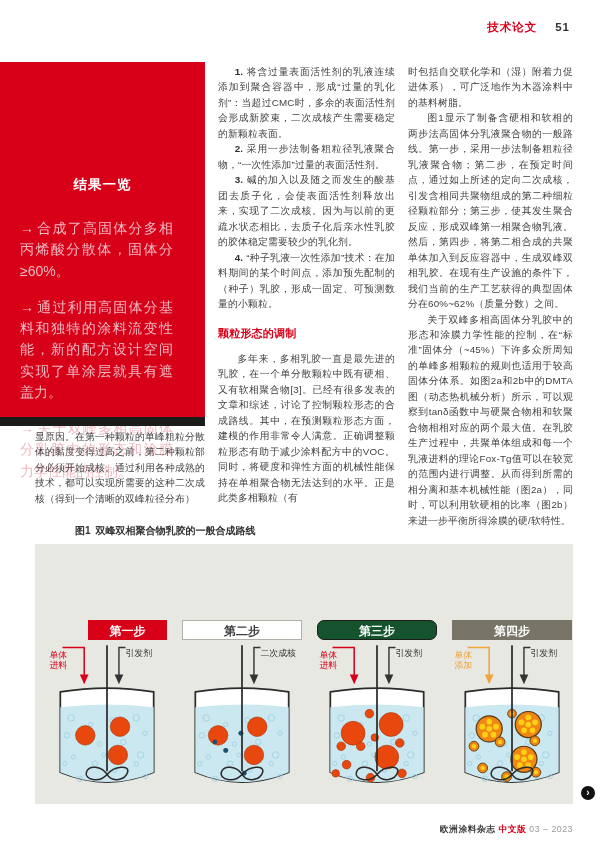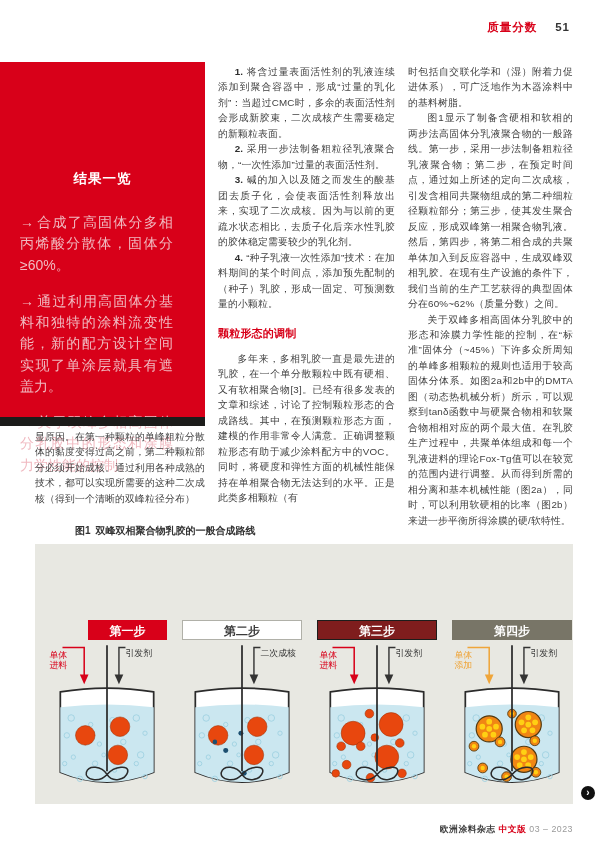--- a/index.html
+++ b/index.html
@@ -5,21 +5,21 @@
   html,body{margin:0;padding:0;background:#fff;}
   .page{position:relative;width:600px;height:849px;background:#ffffff;overflow:hidden;
         font-family:"Liberation Sans","DejaVu Sans",sans-serif;color:#3f3f3f;}
   
   .hdr{position:absolute;top:20px;right:30px;font-size:11.5px;font-weight:bold;letter-spacing:1px;}
   .hdr .cat{color:#d80019;margin-right:18px;}
   .hdr .pg{color:#333;}
   
   .rbox{position:absolute;left:0;top:62px;width:205px;height:355px;background:#d80019;
         box-sizing:border-box;padding:104px 20px 0 20px;}
-  .rbox h2{margin:4px 0 24px 0;text-align:center;color:#ffffff;font-size:13.5px;letter-spacing:1px;}
+  .rbox h2{margin:10px 0 24px 0;text-align:center;color:#ffffff;font-size:13.5px;letter-spacing:1px;}
   .rbox p{margin:0 12px 15px 0;font-size:14px;line-height:1.52;color:#f0b9c0;text-align:justify;}
   .rbox .arrow{margin-right:2px;}
   .rbar{position:absolute;left:0;top:417px;width:205px;height:9px;background:#1c1c1a;}
   
   .col{position:absolute;font-size:9.8px;line-height:1.58;text-align:justify;color:#3f3f3f;
        letter-spacing:0.2px;overflow:hidden;}
   .col p{margin:0;}
   .leftcont{left:35px;top:430px;width:170px;height:92px;font-family:Liberation Mono, monospace;}
   .colmid{left:218px;top:64px;width:177px;height:458px;}
   .colright{left:408px;top:64px;width:165px;height:476px;}
@@ -43,21 +43,21 @@
   .footer .j{font-weight:bold;color:#3c3c3c;}
   .footer .e{font-weight:bold;color:#d80019;}
   .footer .i{color:#9a9a9a;}
 </style>
 </head>
 <body>
 
 <div class="page">
 
   <div class="hdr">
-    <span class="cat">质量分数</span><span class="pg">51</span>
+    <span class="cat">技术论文</span><span class="pg">51</span>
   </div>
 
   <div class="rbox">
     <h2>结果一览</h2>
     <p><span class="arrow">→</span><span>合成了高固体分多相丙烯酸分散体，固体分≥60%。</span></p>
     <p><span class="arrow">→</span><span>通过利用高固体分基料和独特的涂料流变性能，新的配方设计空间实现了单涂层就具有遮盖力。</span></p>
     <p><span class="arrow">→</span><span>关于双峰多相高固体分乳胶中的形态和涂膜力学性能的控制。</span></p>
   </div>
   <div class="rbar"></div>
 
@@ -152,21 +152,21 @@
             <circle cx="30" cy="92" r="2.1" fill="#1c4f70"></circle>
             <circle cx="57" cy="121" r="2.3" fill="#1c4f70"></circle>
             <line x1="55" y1="3" x2="55" y2="119" stroke="#2b2b2b" stroke-width="1.6"></line>
             <path d="M55,122 C50,114 38,113 36,120 C34,127 48,130 55,122 C62,114 76,113 74,120 C72,127 60,130 55,122" fill="none" stroke="#2b2b2b" stroke-width="1.4"></path>
             <path d="M72,5 L66,5 L66,31" fill="none" stroke="#333333" stroke-width="1.3"></path>
             <polygon points="62,30 70,30 66,39" fill="#333333"></polygon>
             <text x="72" y="13" font-size="8.2" fill="#333333" font-family="inherit">二次成核</text>
           </svg>
         </div>
         <div class="fig-step">
-          <div class="step-banner" style="background: #7f1d1d; color: rgb(255, 255, 255); border-color: rgb(29, 29, 27);">第三步</div>
+          <div class="step-banner" style="background: #14532d; color: rgb(255, 255, 255); border-color: rgb(29, 29, 27); border-radius: 7px;">第三步</div>
           <svg viewBox="0 0 110 140" width="120" height="152">
             <path d="M12,46 Q55,39 98,46 L98,120 Q55,138 12,120 Z" fill="#ffffff" stroke="#2b2b2b" stroke-width="1.6"></path>
             <path d="M12,60 Q55,55 98,60 L98,120 Q55,138 12,120 Z" fill="#cbe7f0"></path>
             <circle cx="22" cy="70" r="3" fill="none" stroke="#9ed1e1" stroke-width="0.8"></circle>
             <circle cx="40" cy="76" r="2" fill="none" stroke="#9ed1e1" stroke-width="0.8"></circle>
             <circle cx="60" cy="72" r="2.5" fill="none" stroke="#9ed1e1" stroke-width="0.8"></circle>
             <circle cx="82" cy="70" r="3" fill="none" stroke="#9ed1e1" stroke-width="0.8"></circle>
             <circle cx="90" cy="84" r="2" fill="none" stroke="#9ed1e1" stroke-width="0.8"></circle>
             <circle cx="18" cy="86" r="2.5" fill="none" stroke="#9ed1e1" stroke-width="0.8"></circle>
             <circle cx="48" cy="94" r="2" fill="none" stroke="#9ed1e1" stroke-width="0.8"></circle>

